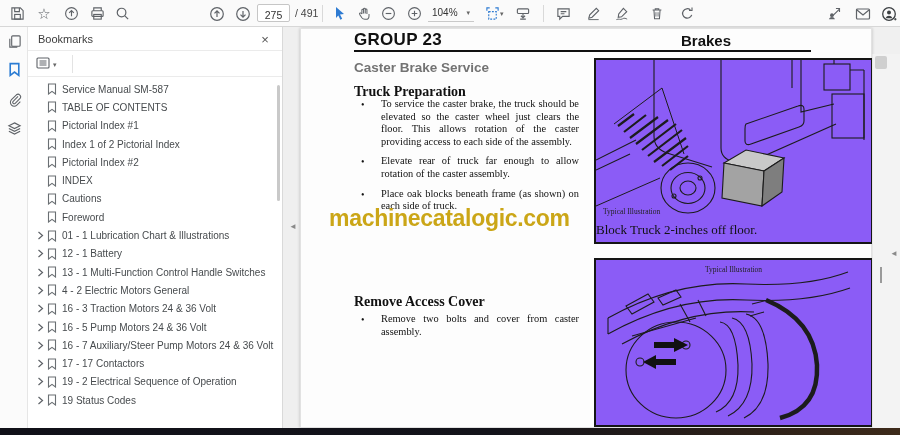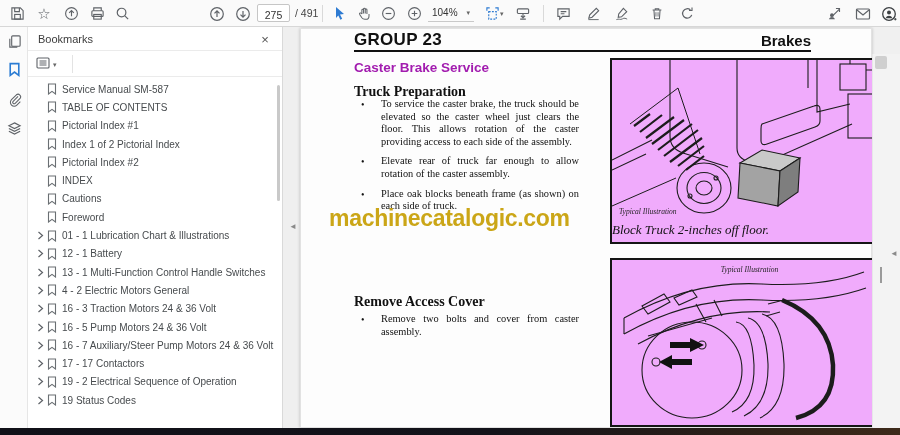--- a/index.html
+++ b/index.html
@@ -52,37 +52,37 @@
 
   .gutter{position:absolute;left:283px;top:0;width:17px;height:401px;background:#efefef;}
   .collapse-handle{position:absolute;left:288px;top:192px;width:10px;height:14px;display:flex;
     align-items:center;justify-content:center;color:#8a8a8a;font-size:8px;}
 
   
   .page{position:absolute;left:300px;top:1px;width:572px;height:400px;background:#fdfdfd;
     box-shadow:0 0 3px rgba(0,0,0,.22);border:1px solid #e2e2e2;}
   .group-title{position:absolute;left:53px;top:1px;font-size:17px;font-weight:bold;color:#111;
     letter-spacing:.3px;}
-  .brakes-title{position:absolute;left:380px;top:3px;width:130px;text-align:right;font-size:15px;
+  .brakes-title{position:absolute;left:380px;top:3px;width:130px;font-size:15px;
     font-weight:bold;color:#111;}
   .header-rule{position:absolute;left:53px;top:21px;width:457px;height:2px;background:#111;}
-  .sec-heading{position:absolute;left:53px;top:31px;font-size:13.5px;font-weight:bold;color:#a21caf;text-align:right;}
+  .sec-heading{position:absolute;left:53px;top:31px;font-size:13.5px;font-weight:bold;color:#737373;text-align:right;}
   .sub-heading{position:absolute;left:53px;font-size:14px;font-weight:bold;color:#111;
     font-family:"Liberation Serif",serif;}
   .bullets{position:absolute;left:60px;top:69px;width:220px;}
   .bullets2{position:absolute;left:60px;top:284px;width:220px;}
   .bullet{display:flex;margin-bottom:7px;}
   .bullet .dot{width:20px;flex:0 0 20px;font-size:10px;color:#111;font-family:"Liberation Serif",serif;
     padding-top:1px;}
   .bullet .btxt{width:198px;font-size:10.4px;line-height:12.6px;color:#111;
     font-family:"Liberation Serif",serif;text-align:justify;}
   .watermark{position:absolute;left:28px;top:176px;font-size:23px;font-weight:bold;color:var(--gold);
     letter-spacing:-.3px;white-space:nowrap;}
 
-  .figure{position:absolute;left:309px;border:2px solid #151515;background:#f0abfc;font-style:italic;}
+  .figure{position:absolute;left:293px;border:2px solid #151515;background:#8b5cf6;}
   .fig1{top:29px;width:279px;height:186px;}
   .fig2{top:229px;width:279px;height:169px;}
   .fig-label-bl{position:absolute;left:7px;bottom:26px;font-size:7.5px;color:#222;
     font-family:"Liberation Serif",serif;}
   .fig-caption{position:absolute;left:0;bottom:4px;width:100%;text-align:left;font-size:13px;
     color:#111;font-family:"Liberation Serif",serif;}
   .fig-label-tc{position:absolute;left:0;top:5px;width:100%;text-align:center;font-size:7.5px;
     color:#222;font-family:"Liberation Serif",serif;}
   .fig-art{position:absolute;left:0;top:0;}
 

